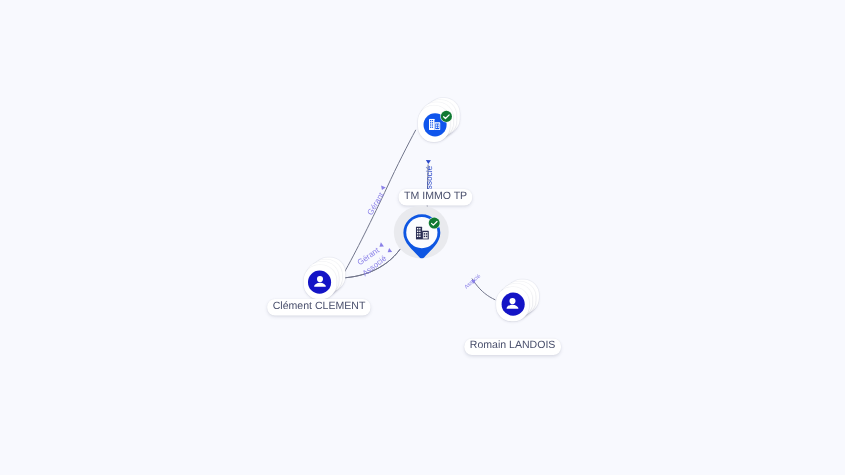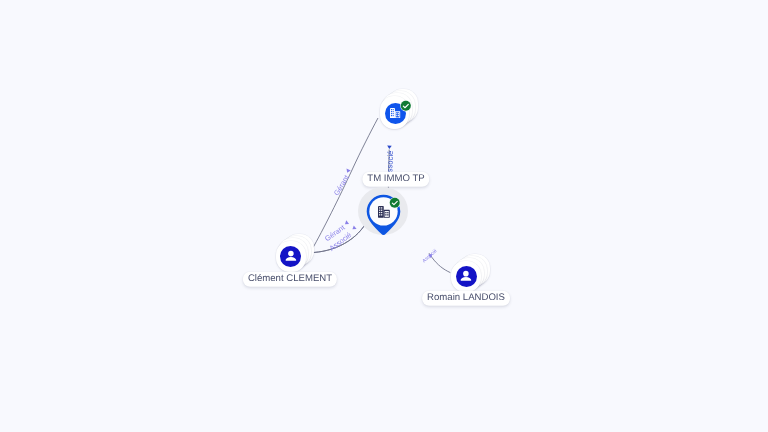--- a/index.html
+++ b/index.html
@@ -141,16 +141,16 @@
         <div class="card" style="left: 453.9px; top: 258.2px; width: 30px; height: 31px; background: rgb(255, 255, 255);"></div>
         <div class="card" style="left: 451px; top: 260.5px; width: 30px; height: 31px; background: rgb(255, 255, 255);"></div>
     <div class="avatar" style="left: 455.5px; top: 265.5px; width: 21px; height: 21px; background: rgb(20, 20, 198);">
           <svg style="display:block" width="15.8" height="15.8" viewBox="0 0 24 24">
             <ellipse cx="12" cy="8.6" rx="4.2" ry="4.3" fill="#ffffff"></ellipse>
             <path fill="#ffffff" d="M12 13.7c-4.7 0-7.6 2.7-8.1 4.6-.2.6.2 1.1.9 1.1h14.4c.7 0 1.1-.5.9-1.1-.5-1.9-3.4-4.6-8.1-4.6z"></path>
           </svg>
         </div>
 
   </div>
-      <div class="lbl" style="left: 466px; top: 298px; text-align: right;">Romain LANDOIS</div>
+      <div class="lbl" style="left: 466px; top: 315px; text-align: right;">Romain LANDOIS</div>
     </div>
 
 </div>
 
 </body></html>

